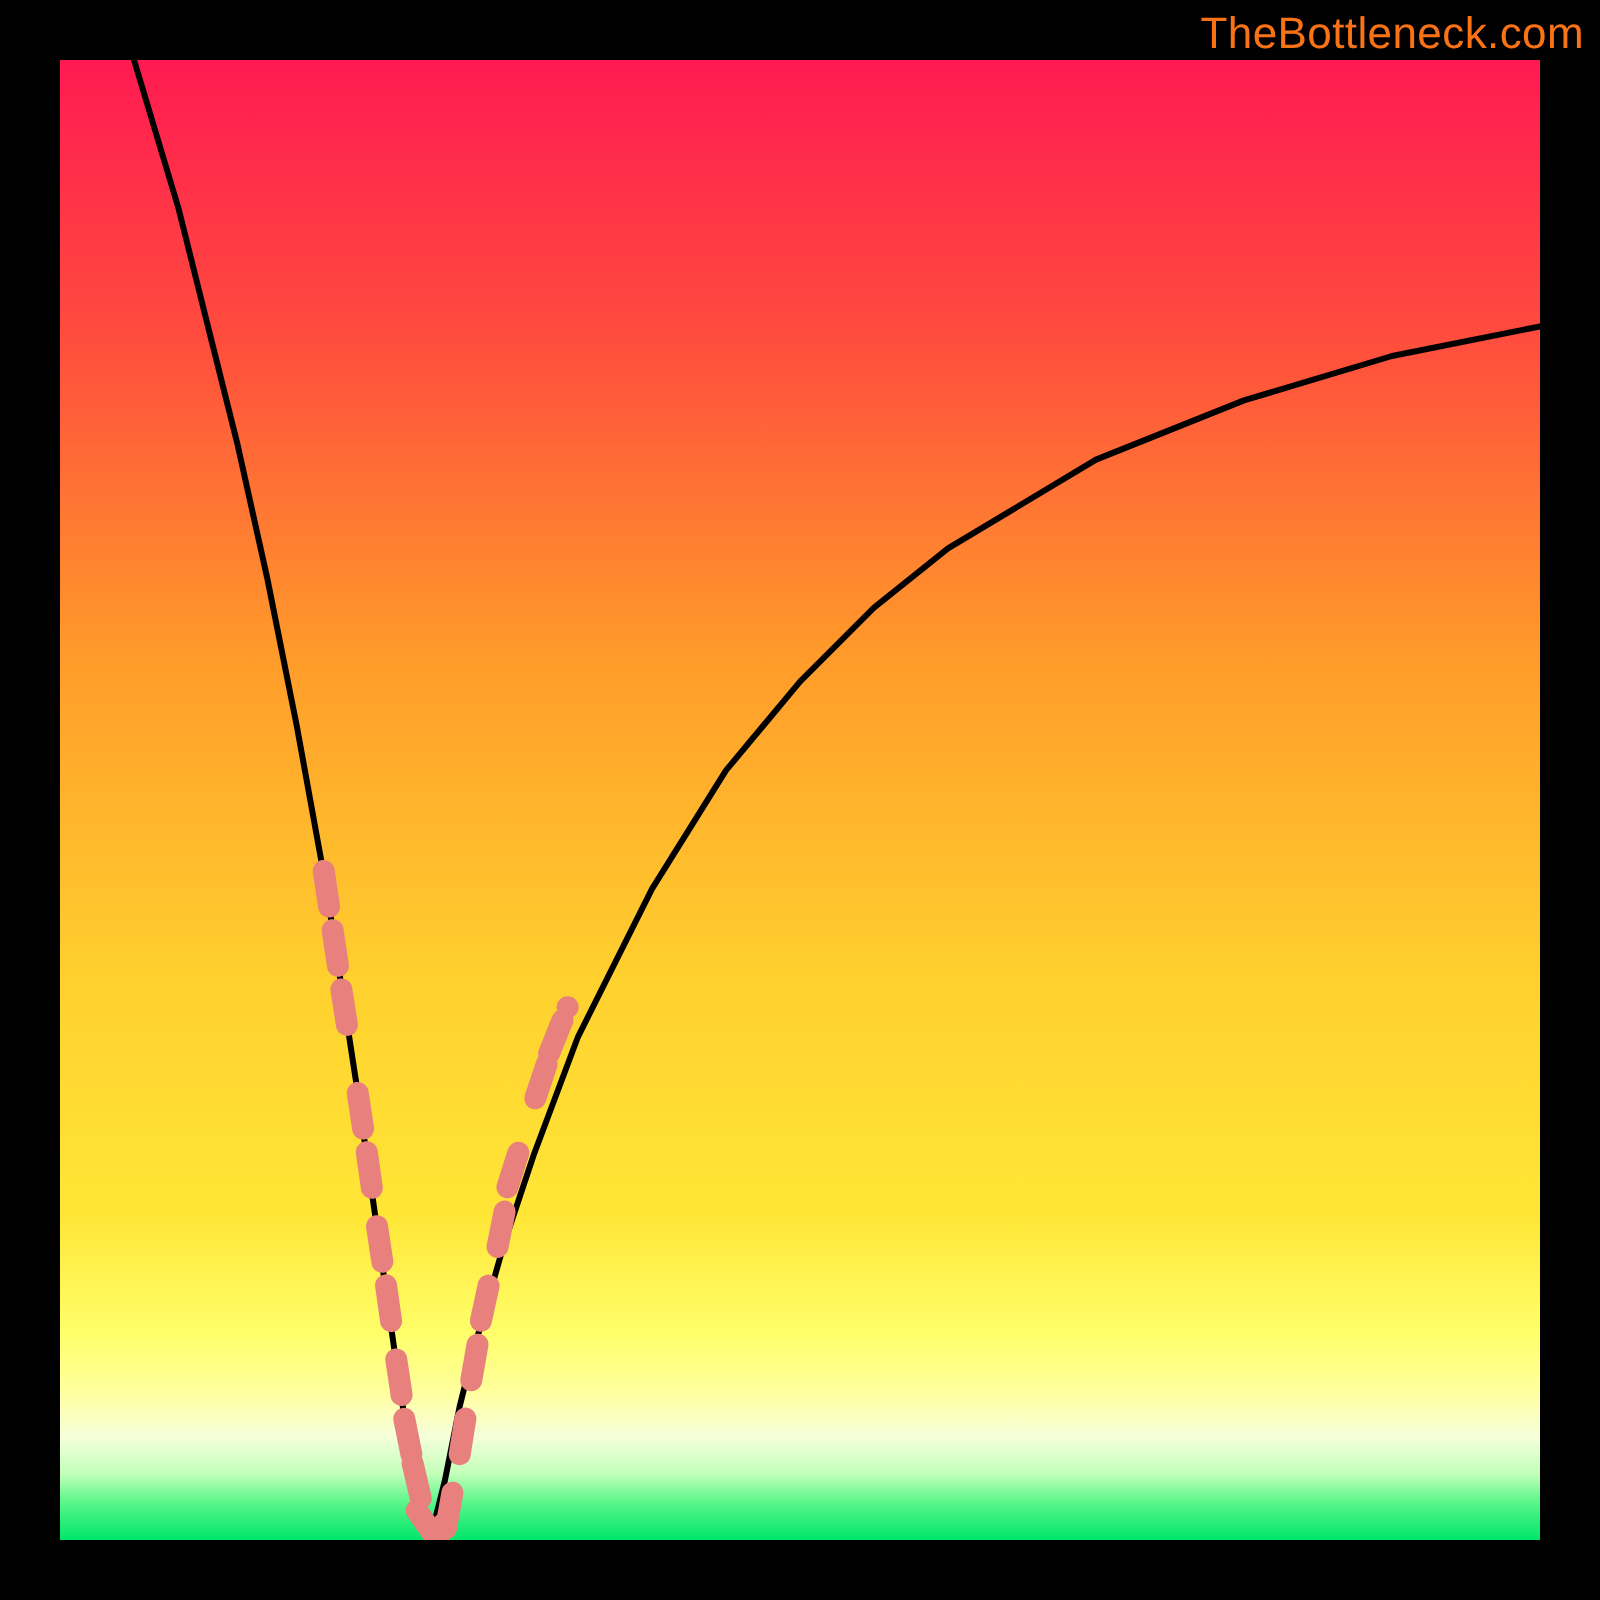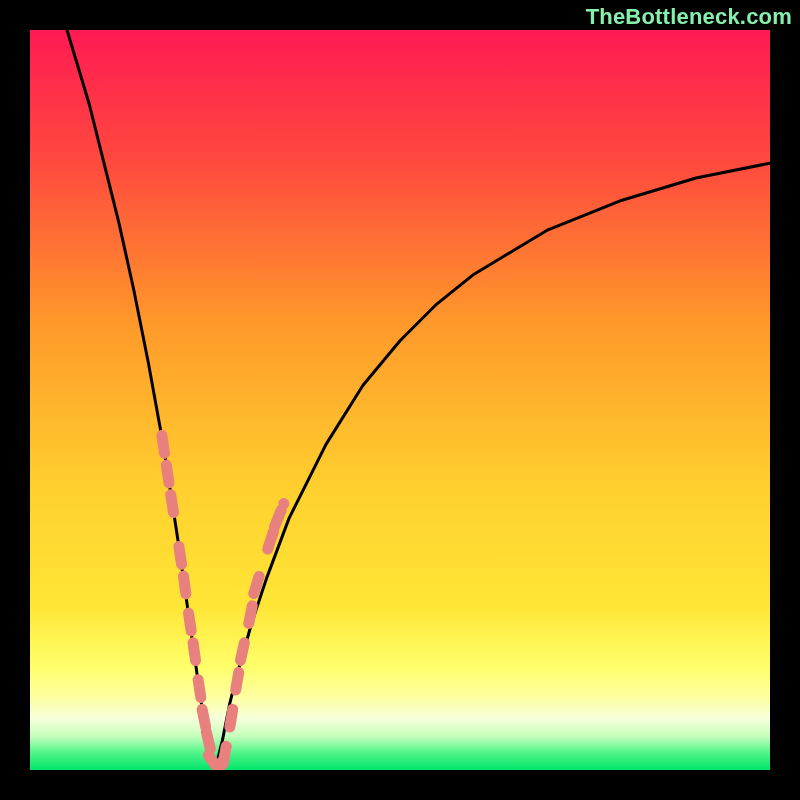--- a/index.html
+++ b/index.html
@@ -21,23 +21,23 @@
     left: 30px;
     top: 30px;
     width: 740px;
     height: 740px;
     overflow: hidden;
   }
   .watermark {
     position: absolute;
     top: 4px;
     right: 8px;
-    color: #86efac;
+    color: #f97316;
     font-size: 22px;
-    font-weight: 700;
+    font-weight: 400;
     letter-spacing: 0.2px;
     user-select: none;
   }
   svg { display: block; }
 </style>
 </head>
 <body>
 
 <div class="frame">
   <div class="plot">

